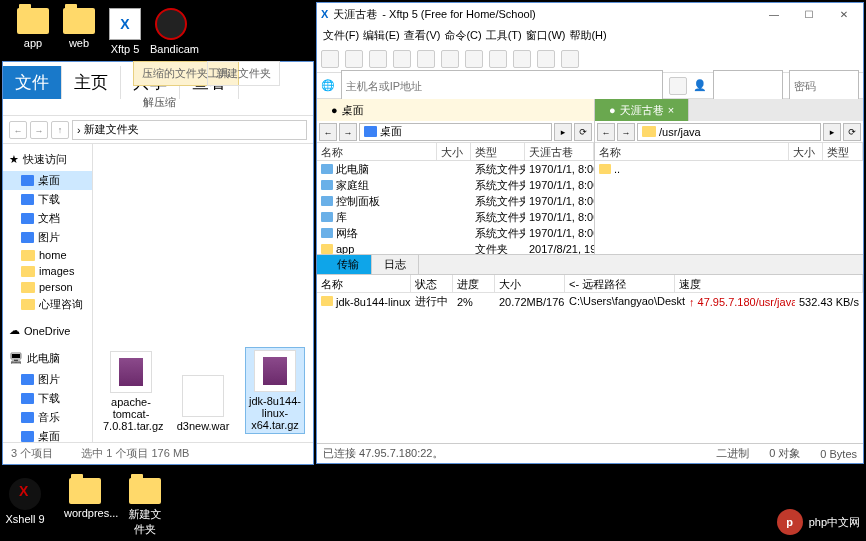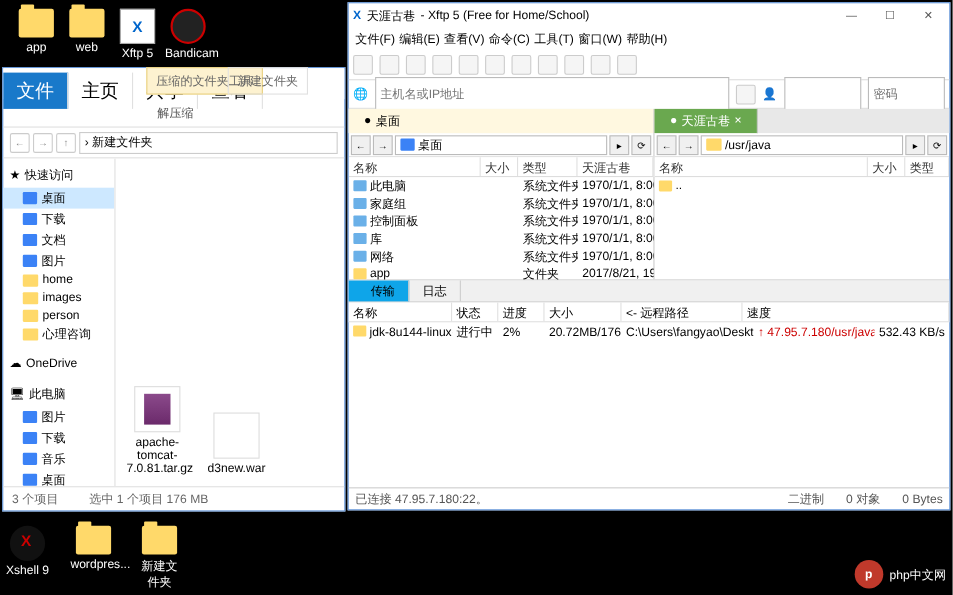--- a/index.html
+++ b/index.html
@@ -190,20 +190,26 @@
       <div class="file-icon">
           <div class="thumb">
             <div class="rar"></div>
           </div>
           <div>apache-tomcat-7.0.81.tar.gz</div>
         </div>
       <div class="file-icon">
           <div class="thumb"></div>
           <div>d3new.war</div>
         </div>
+      <div class="file-icon sel">
+          <div class="thumb">
+            <div class="rar"></div>
+          </div>
+          <div>jdk-8u144-linux-x64.tar.gz</div>
+        </div>
     </div>
   </div>
   <div class="exp-status">
     <span>3 个项目</span>
     <span>选中 1 个项目  176 MB</span>
   </div>
 </div>
 
 <div class="xftp-win">
   <div class="xftp-title">

